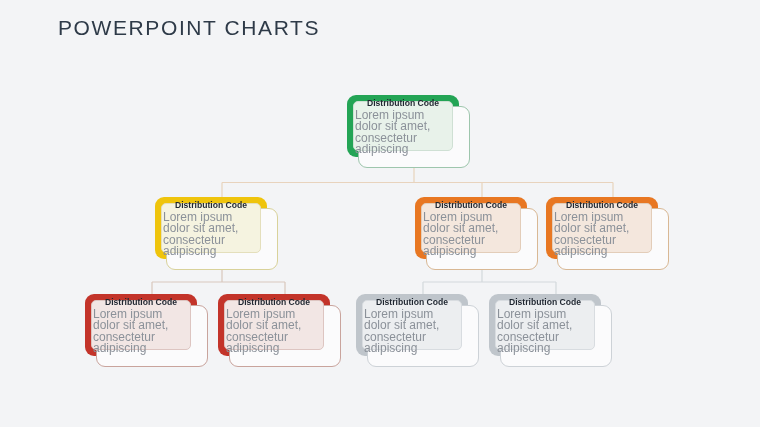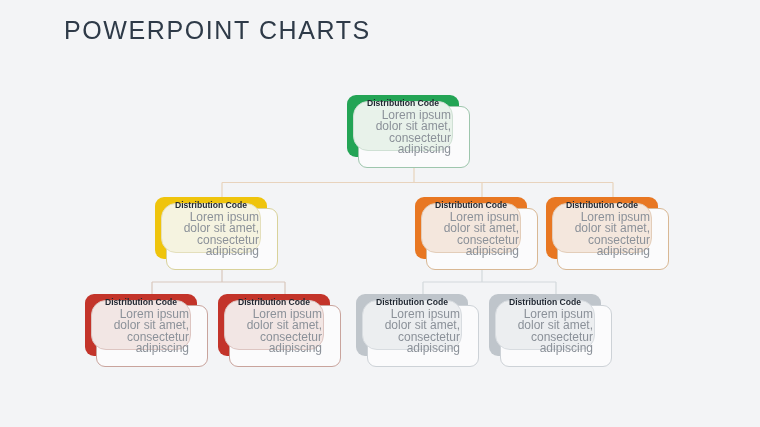--- a/index.html
+++ b/index.html
@@ -18,23 +18,23 @@
   #slide {
     position: absolute;
     inset: 0;
     width: 760px;
     height: 427px;
   }
 
   
   #slide-title {
     position: absolute;
-    left: 64px;
+    left: 58px;
     top: 16px;
-    font-size: 25px;
+    font-size: 21px;
     letter-spacing: 1.6px;
     color: #2e3a48;
     font-weight: 400;
     white-space: nowrap;
   }
 
   
   #connectors {
     position: absolute;
     left: 0;
@@ -56,27 +56,27 @@
   }
   .card-front {
     position: absolute;
     border-radius: 9px;
     background: #fbfbfc;
     border: 1px solid #cfd4da;
     box-sizing: border-box;
   }
   .card-inner {
     position: absolute;
-    border-radius: 15px;
+    border-radius: 5px;
     box-sizing: border-box;
     display: flex;
     flex-direction: column;
     align-items: center;
     justify-content: center;
-    text-align: right;
+    text-align: left;
   }
   .card-title {
     font-size: 8.6px;
     font-weight: bold;
     color: #1f2630;
     line-height: 12px;
     margin-bottom: 1px;
     white-space: nowrap;
   }
   .card-body {

